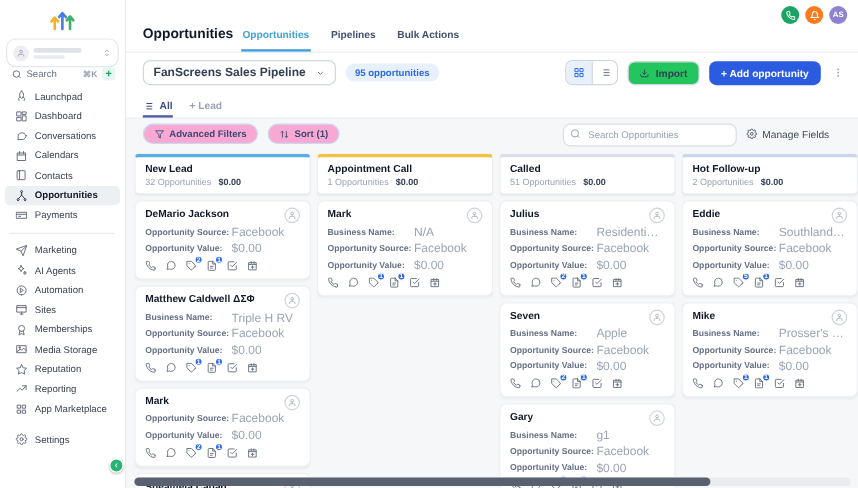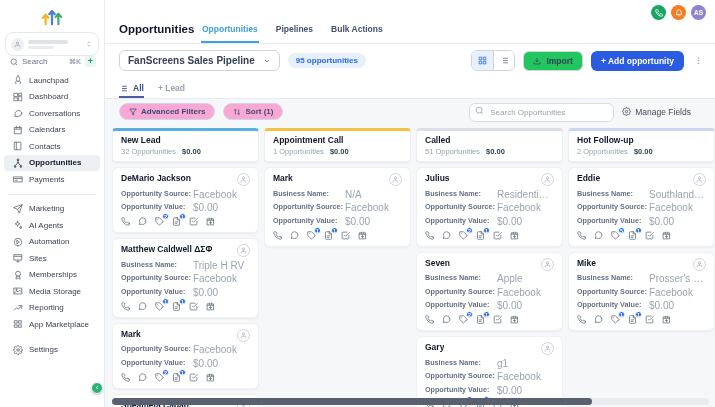--- a/index.html
+++ b/index.html
@@ -259,20 +259,28 @@
           <span class="nav-icon">
             <svg width="10" height="10" viewBox="0 0 24 24" fill="none" stroke="currentColor" stroke-width="2" stroke-linecap="round" stroke-linejoin="round">
               <path d="M3 5h18v14H3zM8.5 10a1.5 1.5 0 1 0 0-3 1.5 1.5 0 0 0 0 3zM21 15l-5-5-4 4-3-2-6 5"></path>
             </svg>
           </span>
           <span class="nav-label">Media Storage</span>
         </div>
         <div class="nav-item">
           <span class="nav-icon">
             <svg width="10" height="10" viewBox="0 0 24 24" fill="none" stroke="currentColor" stroke-width="2" stroke-linecap="round" stroke-linejoin="round">
+              <path d="M12 2l3.1 6.3 6.9 1-5 4.9 1.2 6.8L12 17.8 5.8 21l1.2-6.8-5-4.9 6.9-1z"></path>
+            </svg>
+          </span>
+          <span class="nav-label">Reputation</span>
+        </div>
+        <div class="nav-item">
+          <span class="nav-icon">
+            <svg width="10" height="10" viewBox="0 0 24 24" fill="none" stroke="currentColor" stroke-width="2" stroke-linecap="round" stroke-linejoin="round">
               <path d="M3 17l6-6 4 4 8-9M14 6h7v7"></path>
             </svg>
           </span>
           <span class="nav-label">Reporting</span>
         </div>
         <div class="nav-item">
           <span class="nav-icon">
             <svg width="10" height="10" viewBox="0 0 24 24" fill="none" stroke="currentColor" stroke-width="2" stroke-linecap="round" stroke-linejoin="round">
               <path d="M4 4h6v6H4zM14 4h6v6h-6zM4 14h6v6H4zM14 14h6v6h-6z"></path>
             </svg>

